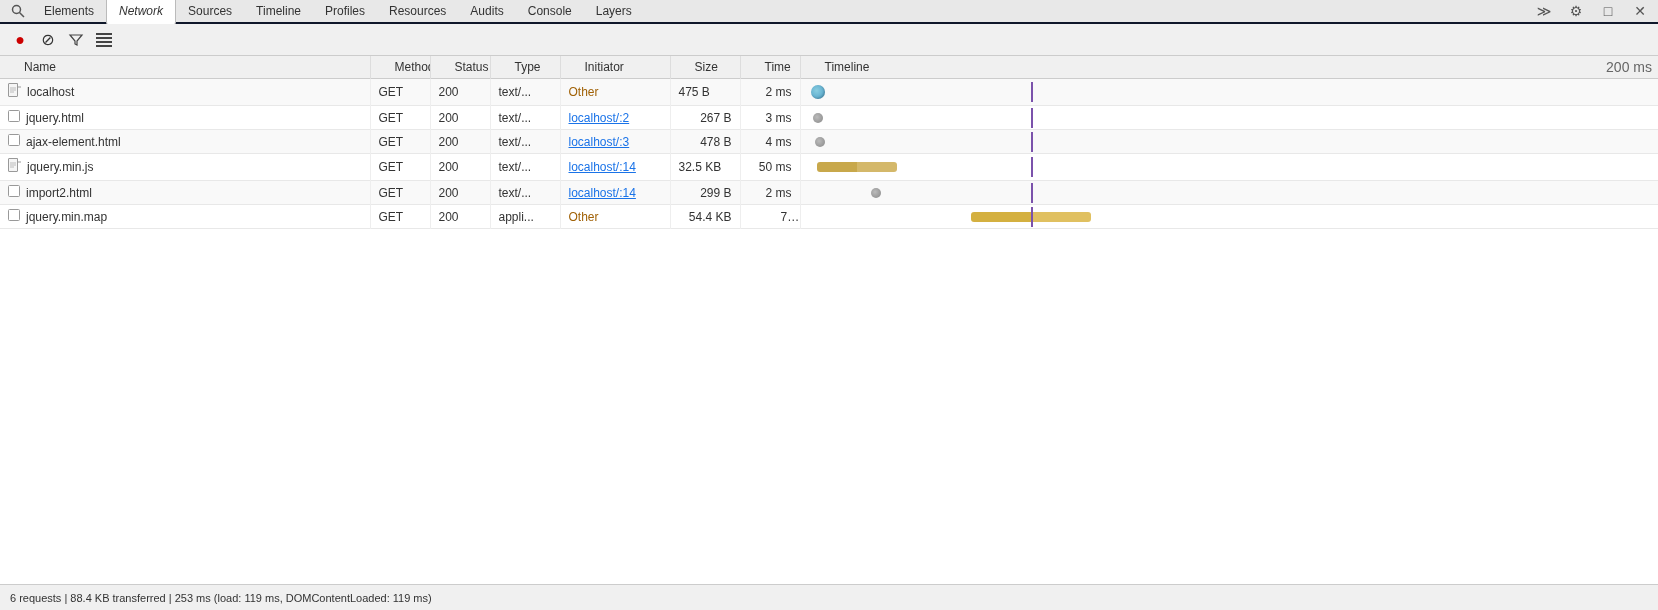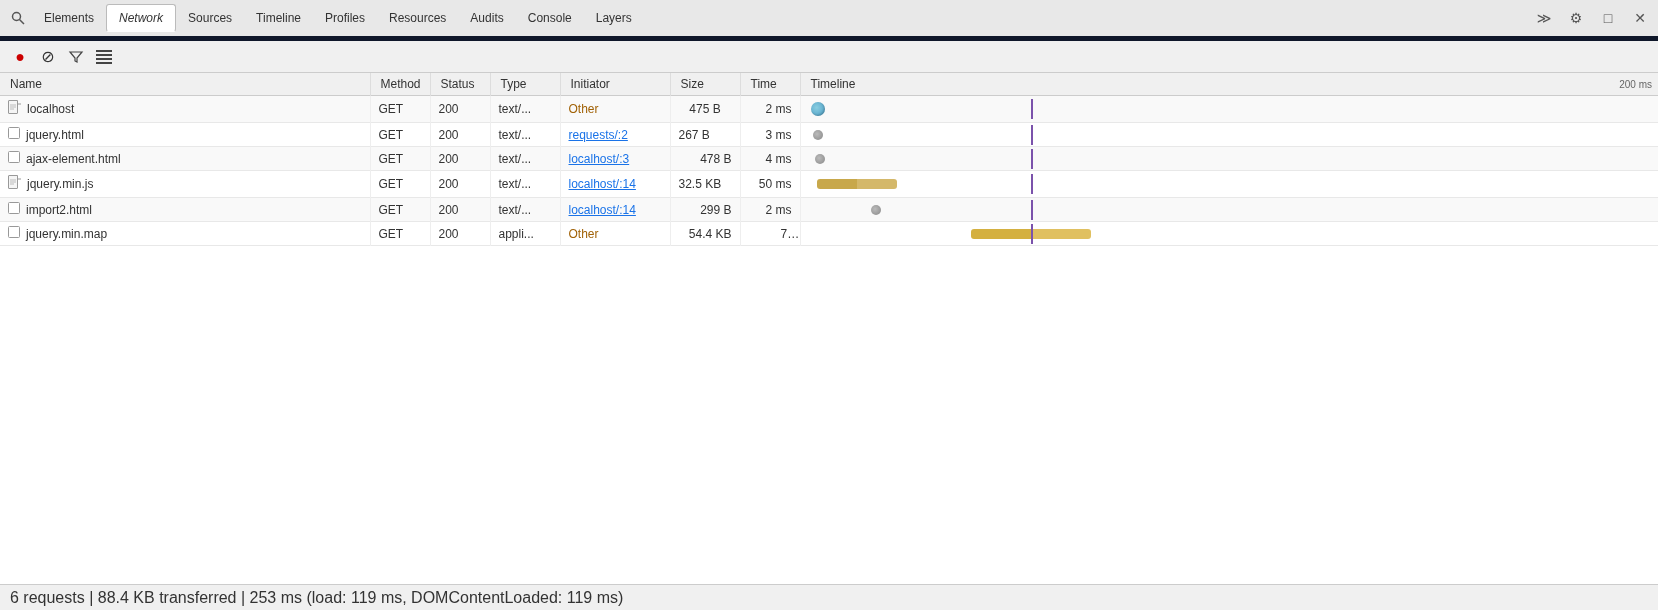--- a/index.html
+++ b/index.html
@@ -13,22 +13,22 @@
       overflow: hidden;
       display: flex;
       flex-direction: column;
     }
 
     
     .top-nav {
       display: flex;
       align-items: center;
       background: #e8e8e8;
-      border-bottom: 5px solid #0f172a;
-      height: 41px;
+      border-bottom: 2px solid #0f172a;
+      height: 24px;
       padding: 0 4px;
       flex-shrink: 0;
     }
     .nav-search {
       width: 28px;
       height: 28px;
       display: flex;
       align-items: center;
       justify-content: center;
       cursor: pointer;
@@ -104,21 +104,21 @@
       table-layout: fixed;
     }
     .network-table thead {
       background: #f0f0f0;
       border-bottom: 1px solid #ccc;
       position: sticky;
       top: 0;
       z-index: 10;
     }
     .network-table thead th {
-      padding: 4px 10px;
+      padding: 4px 24px;
       text-align: left;
       font-weight: normal;
       border-right: 1px solid #ddd;
       color: #333;
       font-size: 12px;
       white-space: nowrap;
       overflow: hidden;
     }
     .network-table thead th:last-child { border-right: none; }
 
@@ -163,38 +163,38 @@
     }
     .initiator-gray {
       color: #a16207;
     }
 
     
     .status-bar {
       background: #f0f0f0;
       border-top: 1px solid #ccc;
       padding: 4px 10px;
-      font-size: 16px;
+      font-size: 11px;
       color: #333;
       flex-shrink: 0;
       height: 26px;
       display: flex;
       align-items: center;
     }
 
     
     .timeline-th {
       position: relative;
     }
     .timeline-ms-label {
       position: absolute;
       right: 8px;
       top: 50%;
       transform: translateY(-50%);
-      font-size: 10px;
+      font-size: 14px;
       color: #666;
       margin-left: 39px;
     }
   </style>
 </head>
 <body>
 
 <div class="top-nav">
   <div class="nav-search">
     <svg width="14" height="14" viewBox="0 0 14 14" fill="none">
@@ -276,43 +276,43 @@
       <line x1="2" y1="7" x2="8" y2="7" stroke="#bbb" stroke-width="1"></line>
       <line x1="2" y1="9" x2="6" y2="9" stroke="#bbb" stroke-width="1"></line>
     </svg></span>
               <span>localhost</span>
             </div>
           </td>
           <td>GET</td>
           <td>200</td>
           <td>text/...</td>
           <td class="initiator-gray">Other</td>
-          <td style="text-align: center;">475 B</td>
+          <td style="text-align: left;">475 B</td>
           <td style="text-align: right;">2 ms</td>
           <td style="position: relative; padding: 0px;">
             <div style="position: relative; height: 20px; width: 100%;">
               <div style="position: absolute; left: 230px; top: 0px; bottom: 0px; width: 2px; background: rgb(123, 82, 171); z-index: 5;"></div>
               <div style="position: absolute; top: 50%; transform: translateY(-50%); left: 10px; width: 14px; height: 14px; border-radius: 50%; background: radial-gradient(circle at 40% 40%, rgb(137, 205, 224), rgb(74, 156, 196)); box-shadow: rgba(0, 0, 0, 0.2) -1px -1px 2px inset;"></div>
             </div>
           </td>
         </tr>
         <tr>
           <td>
             <div class="name-cell">
               <span><svg width="12" height="12" viewBox="0 0 12 12" fill="none">
       <rect x="0.5" y="0.5" width="11" height="11" rx="1" stroke="#999" fill="white"></rect>
     </svg></span>
               <span>jquery.html</span>
             </div>
           </td>
           <td>GET</td>
           <td>200</td>
           <td>text/...</td>
-          <td><span class="initiator-link">requests/:2</span></td>
-          <td style="">267 B</td>
+          <td><span class="initiator-link">localhost/:2</span></td>
+          <td style="text-align: right;">267 B</td>
           <td style="text-align: right;">3 ms</td>
           <td style="position: relative; padding: 0px;">
             <div style="position: relative; height: 20px; width: 100%;">
               <div style="position: absolute; left: 230px; top: 0px; bottom: 0px; width: 2px; background: rgb(123, 82, 171); z-index: 5;"></div>
               <div style="position: absolute; top: 50%; transform: translateY(-50%); left: 12px; width: 10px; height: 10px; border-radius: 50%; background: radial-gradient(circle at 40% 40%, rgb(187, 187, 187), rgb(136, 136, 136));"></div>
             </div>
           </td>
         </tr>
         <tr>
           <td>

